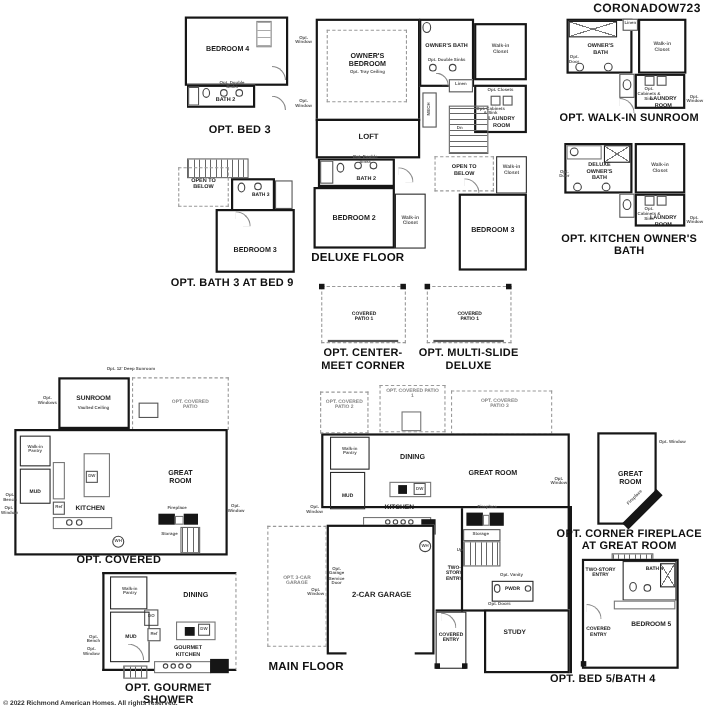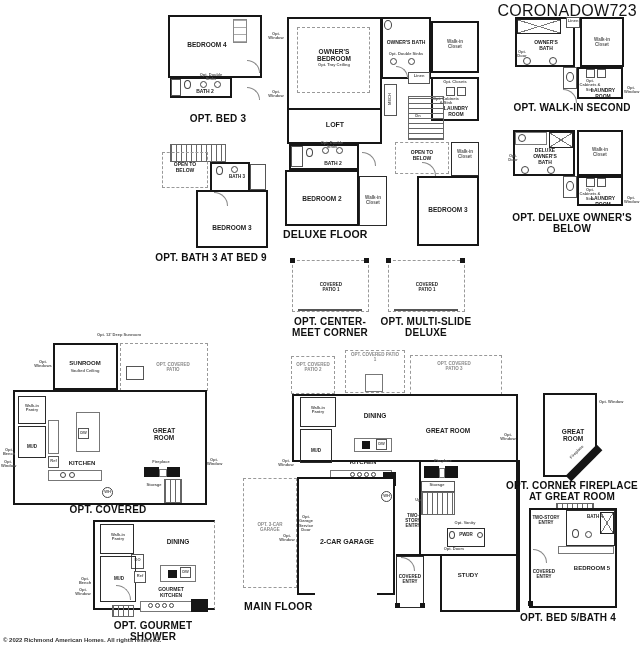--- a/index.html
+++ b/index.html
@@ -23,21 +23,21 @@
 .G{position:absolute;font-weight:bold;font-size:4.5px;line-height:1.1;text-align:center;color:#555}
 .gy{color:#888}
 .cap{position:absolute;font-weight:bold;font-size:10px;line-height:1.1;text-align:center;color:#101010;letter-spacing:.2px}
 .arc{position:absolute;border-top:1px solid #888;border-right:1px solid #888;border-radius:0 100% 0 0}
 .nw{white-space:nowrap}
 .f4{font-size:4px}.f5{font-size:5px}.f6{font-size:6px}.f7{font-size:7px}
 </style>
 </head>
 <body>
 
-<div class="a" style="right:3px;top:2px;font-size:16px;font-weight:normal;letter-spacing:.3px">CORONADOW723</div>
+<div class="a" style="right:3px;top:2px;font-size:11px;font-weight:bold;letter-spacing:.3px">CORONADOW723</div>
 
 <div class="a" style="left:0;top:0">
   <div class="w" style="left:168px;top:15px;width:94px;height:63px"></div>
   <div class="sh" style="left:233px;top:19px;width:14px;height:24px"></div>
   <div class="w" style="left:170px;top:77px;width:62px;height:21px"></div>
   <div class="t" style="left:171px;top:79px;width:10px;height:17px"></div>
   <div class="c" style="left:184px;top:80px;width:7px;height:9px"></div>
   <div class="c" style="left:200px;top:81px;width:7px;height:7px"></div>
   <div class="c" style="left:214px;top:81px;width:7px;height:7px"></div>
   <div class="arc" style="left:247px;top:60px;width:13px;height:13px"></div>
@@ -113,21 +113,21 @@
   <div class="G" style="left:588px;top:38px;width:28px">Walk-in Closet</div>
   <div class="t" style="left:563px;top:67px;width:14px;height:22px"></div>
   <div class="c" style="left:566px;top:72px;width:8px;height:10px"></div>
   <div class="w" style="left:577px;top:67px;width:46px;height:32px"></div>
   <div class="t" style="left:586px;top:69px;width:9px;height:9px"></div>
   <div class="t" style="left:597px;top:69px;width:9px;height:9px"></div>
   <div class="G f4" style="left:579px;top:79px;width:22px">Opt. Cabinets &amp; Sink</div>
   <div class="L f5" style="left:588px;top:88px;width:30px">LAUNDRY ROOM</div>
   <div class="arc" style="left:563px;top:89px;width:14px;height:14px"></div>
   <div class="G f4" style="left:624px;top:86px;width:14px">Opt. Window</div>
-  <div class="cap" style="left:506px;top:102px;width:132px">OPT. WALK-IN SECOND</div>
+  <div class="cap" style="left:506px;top:102px;width:132px">OPT. WALK-IN SUNROOM</div>
 </div>
 
 <div class="a" style="left:0;top:0">
   <div class="w" style="left:513px;top:130px;width:62px;height:46px"></div>
   <div class="cn" style="left:515px;top:132px;width:32px;height:13px"></div>
   <div class="c" style="left:518px;top:134px;width:8px;height:8px"></div>
   <div class="x" style="left:549px;top:132px;width:24px;height:16px"></div>
   <div class="L f5" style="left:526px;top:148px;width:38px">DELUXE OWNER'S BATH</div>
   <div class="G f4" style="left:505px;top:154px;width:16px">Opt. Door</div>
   <div class="c" style="left:521px;top:166px;width:8px;height:8px"></div>
@@ -135,21 +135,21 @@
   <div class="w" style="left:577px;top:130px;width:46px;height:46px"></div>
   <div class="G" style="left:586px;top:148px;width:28px">Walk-in Closet</div>
   <div class="t" style="left:563px;top:176px;width:14px;height:22px"></div>
   <div class="c" style="left:566px;top:181px;width:8px;height:10px"></div>
   <div class="w" style="left:577px;top:176px;width:46px;height:30px"></div>
   <div class="t" style="left:586px;top:178px;width:9px;height:9px"></div>
   <div class="t" style="left:597px;top:178px;width:9px;height:9px"></div>
   <div class="G f4" style="left:579px;top:188px;width:22px">Opt. Cabinets &amp; Sink</div>
   <div class="L f5" style="left:588px;top:196px;width:30px">LAUNDRY ROOM</div>
   <div class="G f4" style="left:624px;top:196px;width:14px">Opt. Window</div>
-  <div class="cap" style="left:504px;top:212px;width:136px">OPT. DELUXE OWNER'S BELOW</div>
+  <div class="cap" style="left:504px;top:212px;width:136px">OPT. KITCHEN OWNER'S BATH</div>
 </div>
 
 <div class="a" style="left:0;top:0">
   <div class="h" style="left:170px;top:144px;width:56px;height:18px"></div>
   <div class="d" style="left:162px;top:152px;width:46px;height:36px"></div>
   <div class="L f5" style="left:166px;top:162px;width:38px">OPEN TO BELOW</div>
   <div class="w" style="left:210px;top:162px;width:40px;height:30px"></div>
   <div class="c" style="left:216px;top:166px;width:7px;height:9px"></div>
   <div class="c" style="left:231px;top:166px;width:7px;height:7px"></div>
   <div class="L" style="left: 226px;top:174px;width:22px;font-size:4.5px">BATH 3</div>
@@ -299,21 +299,21 @@
   <div class="w1" style="left:566px;top:510px;width:49px;height:36px"></div>
   <div class="L" style="left:585px;top:514px;width:20px;font-size:4.5px">BATH 4</div>
   <div class="x" style="left:600px;top:512px;width:14px;height:22px"></div>
   <div class="c" style="left:572px;top:529px;width:7px;height:9px"></div>
   <div class="c" style="left:585px;top:531px;width:7px;height:7px"></div>
   <div class="cn" style="left:558px;top:546px;width:56px;height:8px"></div>
   <div class="L f6" style="left:568px;top:565px;width:48px">BEDROOM 5</div>
   <div class="L" style="left:531px;top:569px;width:26px;font-size:4.5px">COVERED ENTRY</div>
   <div class="arc" style="left:533px;top:549px;width:14px;height:14px"></div>
   <div class="b" style="left:528px;top:601px;width:5px;height:5px"></div>
-  <div class="cap" style="left:512px;top:612px;width:112px">OPT. BED 5/BATH 4</div>
+  <div class="cap" style="left:492px;top:612px;width:112px">OPT. BED 5/BATH 4</div>
 </div>
 
 <div class="a" style="left:0;top:0">
   <div class="w" style="left:93px;top:520px;width:122px;height:90px;border-right:1px dashed #999"></div>
   <div class="w1" style="left:100px;top:524px;width:34px;height:30px"></div>
   <div class="G f4" style="left:106px;top:533px;width:24px">Walk-in Pantry</div>
   <div class="L" style="left:156px;top:538px;width:44px">DINING</div>
   <div class="t" style="left:131px;top:554px;width:13px;height:15px"></div>
   <div class="G f4" style="left:132px;top:558px;width:11px">DO</div>
   <div class="w1" style="left:100px;top:556px;width:36px;height:46px"></div>

